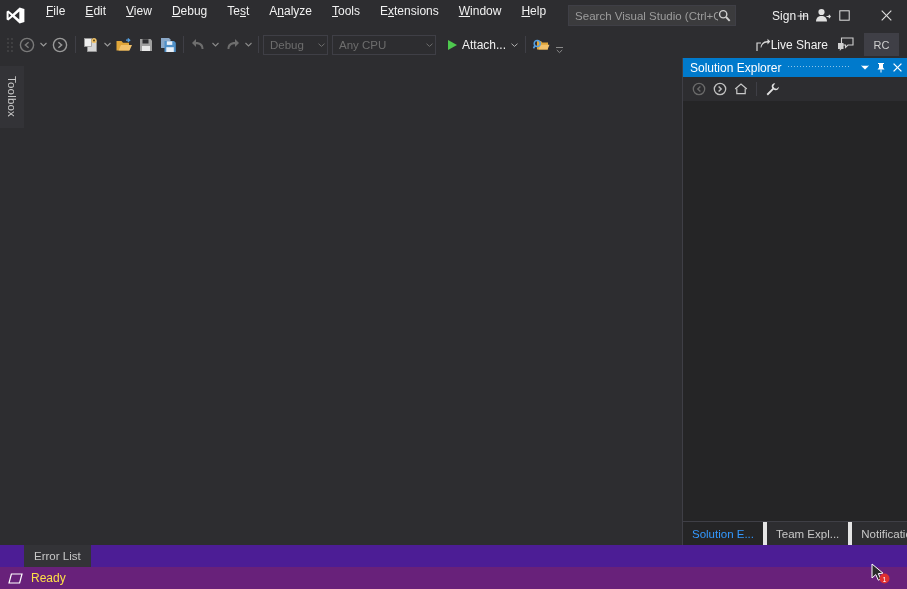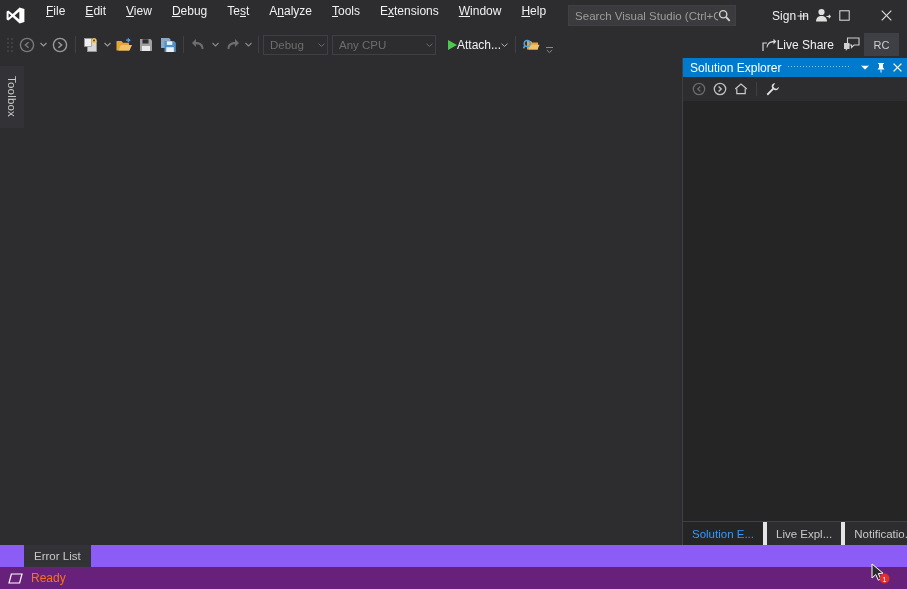--- a/index.html
+++ b/index.html
@@ -154,20 +154,21 @@
     font-size: 11.5px;
   }
   .combo.debug { width: 65px; }
   .combo.cpu { width: 104px; }
   .combo .cv { flex: 1; white-space: nowrap; overflow: hidden; }
   .run-btn {
     display: flex;
     align-items: center;
     height: 22px;
     padding: 0 3px 0 4px;
+    gap: 5px;
     color: #f1f1f1;
     font-size: 12px;
     white-space: nowrap;
   }
   .play-tri {
     width: 0; height: 0;
     border-left: 9px solid #4ec94e;
     border-top: 5.5px solid transparent;
     border-bottom: 5.5px solid transparent;
   }
@@ -190,21 +191,21 @@
   }
   .rc-badge {
     width: 35px;
     height: 23px;
     background: #3f3f46;
     color: #cfcfcf;
     font-size: 11px;
     display: flex;
     align-items: center;
     justify-content: center;
-    margin-left: 2px;
+    margin-left: 8px;
     margin-right: 8px;
   }
   .overflow-dd {
     width: 14px;
     height: 22px;
     display: flex;
     align-items: flex-end;
     justify-content: center;
     padding-bottom: 3px;
   }
@@ -332,21 +333,21 @@
     border-right: 4px solid #e5e5e5;
   }
   .se-tab.active {
     color: #3399ff;
     background: #252526;
   }
 
   
   .bottom-dock {
     height: 22px;
-    background: #8b5cf6;
+    background: #4c1d95;
     display: flex;
     align-items: flex-end;
     flex: 0 0 auto;
   }
   .errlist-tab {
     margin-left: 24px;
     height: 22px;
     padding: 0 10px;
     background: #333337;
     display: flex;
@@ -360,21 +361,21 @@
   .statusbar {
     height: 22px;
     background: #68217a;
     display: flex;
     align-items: center;
     flex: 0 0 auto;
     position: relative;
     padding-left: 8px;
   }
   .status-text {
-    color: #f97316;
+    color: #fde047;
     font-size: 12px;
     margin-left: 8px;
   }
   .watermark {
     position: absolute;
     right: 8px;
     top: -16px;
     font-size: 15px;
     color: #ffffff;
     white-space: nowrap;
@@ -668,21 +669,21 @@
           <svg width="15" height="15" viewBox="0 0 15 15">
             <path d="M10.2 1.2 C8.2 1 6.5 2.6 6.7 4.6 C6.8 5.3 7 5.8 7.4 6.3 L1.6 12.1 L2.9 13.4 L8.7 7.6 C9.2 8 9.8 8.2 10.4 8.3 C12.4 8.5 14 6.8 13.8 4.8 L11.8 6.8 L9.5 6.3 L8.2 4.2 Z" fill="#e0e0e0"></path>
           </svg>
         </div>
       </div>
 
       <div class="se-content"></div>
 
       <div class="se-tabs">
         <div class="se-tab active">Solution E...</div>
-        <div class="se-tab">Live Expl...</div>
+        <div class="se-tab">Team Expl...</div>
         <div class="se-tab">Notificatio...</div>
       </div>
     </div>
   </div>
 
   <div class="bottom-dock">
     <div class="errlist-tab">Error List</div>
   </div>
 
   <div class="statusbar">

